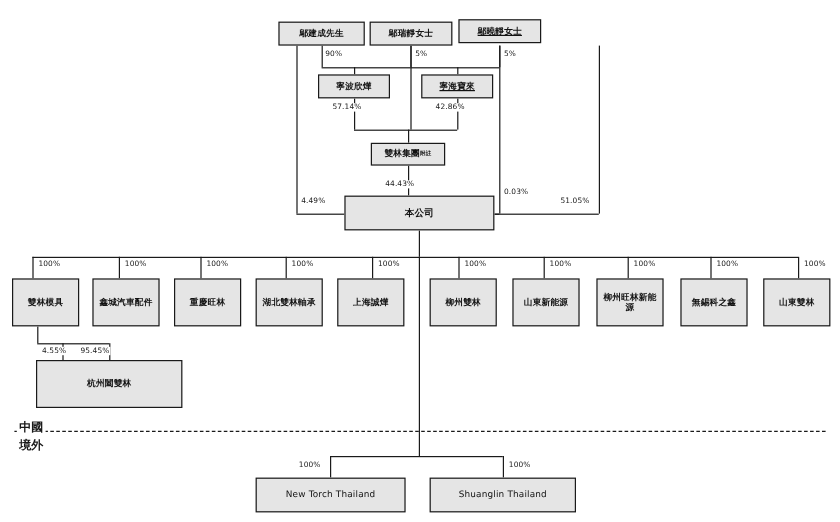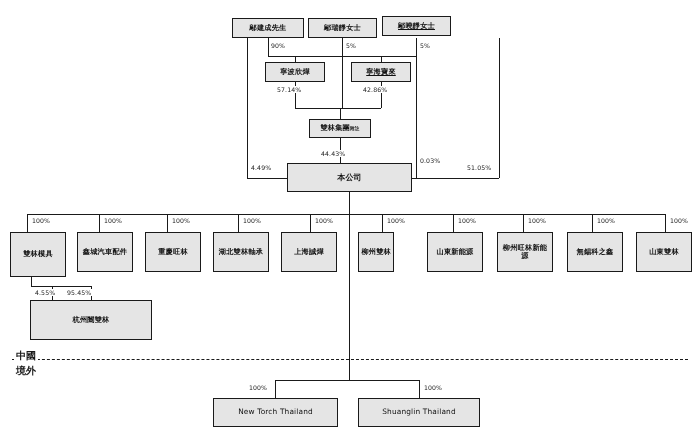--- a/index.html
+++ b/index.html
@@ -68,36 +68,36 @@
 
   <div class="box" style="left:309px;top:119px;width:62px;height:19px;">
     <span>雙林集團</span>
       <span class="sup">附註</span>
   </div>
 
   <div class="box" style="left:287px;top:163px;width:125px;height:29px;font-size:8px;">
     <span>本公司</span>
   </div>
 
-  <div class="box" style="left:10px;top:232px;width:56px;height:45px;">
+  <div class="box" style="left:10px;top:232px;width:56px;height:40px;">
     <span>雙林模具</span>
   </div>
   <div class="box" style="left:77px;top:232px;width:56px;height:40px;">
     <span>鑫城汽車配件</span>
   </div>
   <div class="box" style="left:213px;top:232px;width:56px;height:40px;">
     <span>湖北雙林軸承</span>
   </div>
   <div class="box" style="left:145px;top:232px;width:56px;height:40px;">
     <span>重慶旺林</span>
   </div>
   <div class="box" style="left:281px;top:232px;width:56px;height:40px;">
     <span>上海誠燁</span>
   </div>
-  <div class="box" style="left:358px;top:232px;width:36px;height:40px;justify-content:flex-end;">
+  <div class="box" style="left:358px;top:232px;width:56px;height:40px;">
     <span>柳州雙林</span>
   </div>
   <div class="box" style="left:427px;top:232px;width:56px;height:40px;">
     <span>山東新能源</span>
   </div>
   <div class="box" style="left:497px;top:232px;width:56px;height:40px;">
     <span>柳州旺林新能源</span>
   </div>
   <div class="box" style="left:567px;top:232px;width:56px;height:40px;">
     <span>無錫科之鑫</span>

